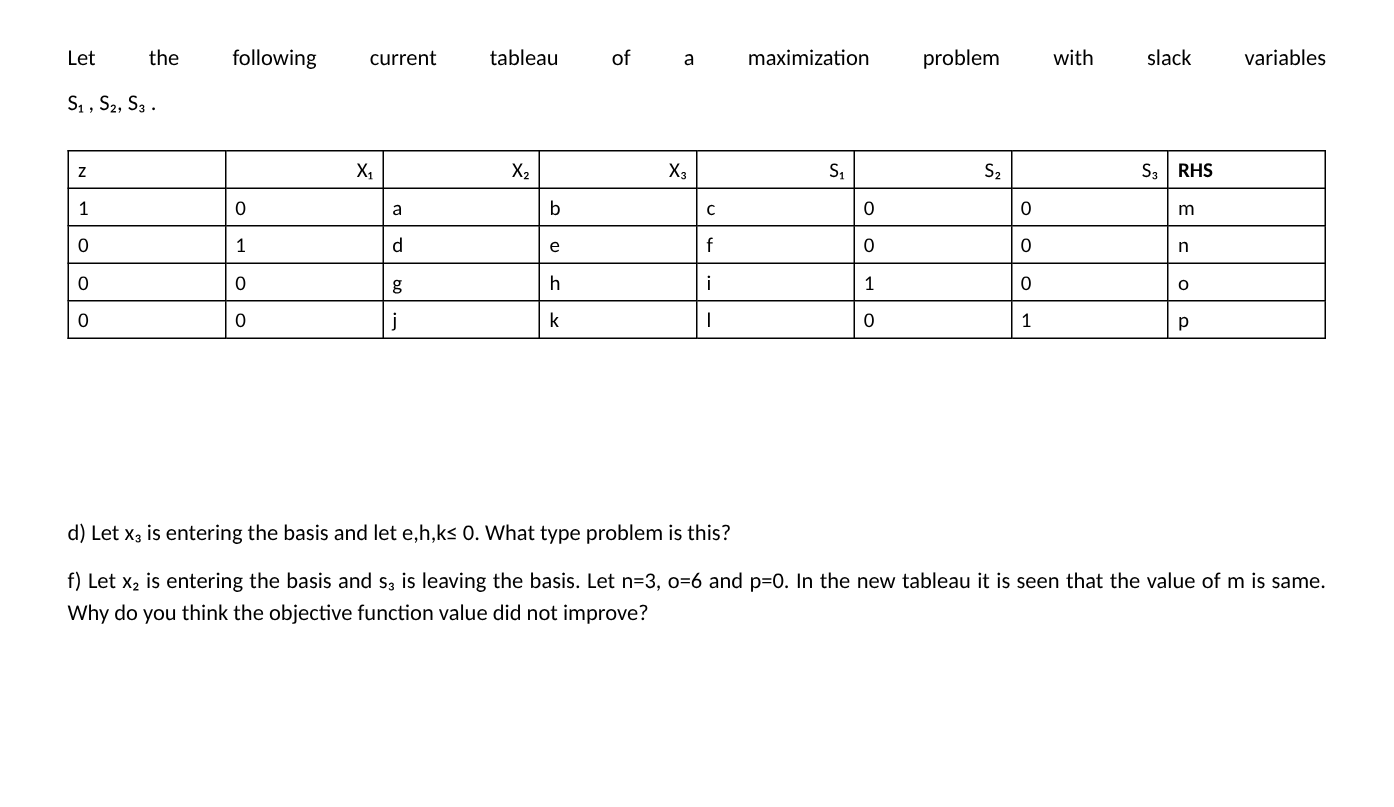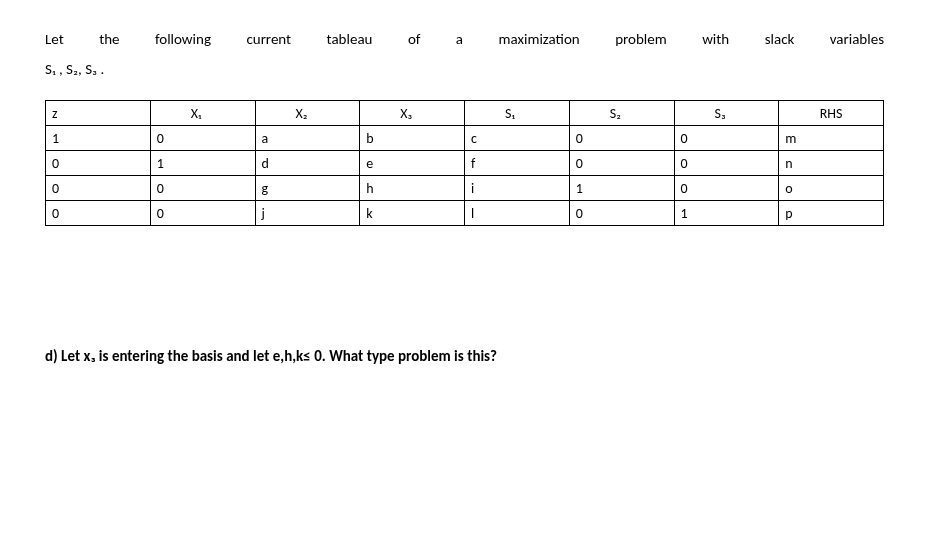--- a/index.html
+++ b/index.html
@@ -27,35 +27,34 @@
       font-size: 14px;
     }
     td {
       border: 1px solid #000;
       padding: 2px 6px;
       text-align: left;
       height: 20px;
       vertical-align: middle;
     }
     .hdr {
-      text-align: left;
+      text-align: right;
       padding-left: 40px;
     }
     .rhs-hdr {
-      font-weight: normal;
-      text-align: center;
+      font-weight: bold;
+      text-align: left;
     }
     .questions {
       margin-top: 120px;
     }
     .q {
       margin-bottom: 12px;
       text-align: justify;
       line-height: 1.35;
-      font-weight: bold;
     }
   </style>
 </head>
 <body>
 
 <div class="intro">Let the following current tableau of a maximization problem with slack variables</div>
 <div class="intro-line2">S₁ , S₂, S₃ .</div>
 
 <table>
   <tbody>
@@ -107,13 +106,14 @@
     <td>l</td>
     <td>0</td>
     <td>1</td>
     <td>p</td>
   </tr>
 </tbody>
   </table>
 
 <div class="questions">
   <div class="q">d) Let x₃ is entering the basis and let e,h,k≤ 0. What type problem is this?</div>
+  <div class="q">f) Let x₂ is entering the basis and s₃ is leaving the basis. Let n=3, o=6 and p=0. In the new tableau it is seen that the value of m is same. Why do you think the objective function value did not improve?</div>
 </div>
 
 </body></html>

